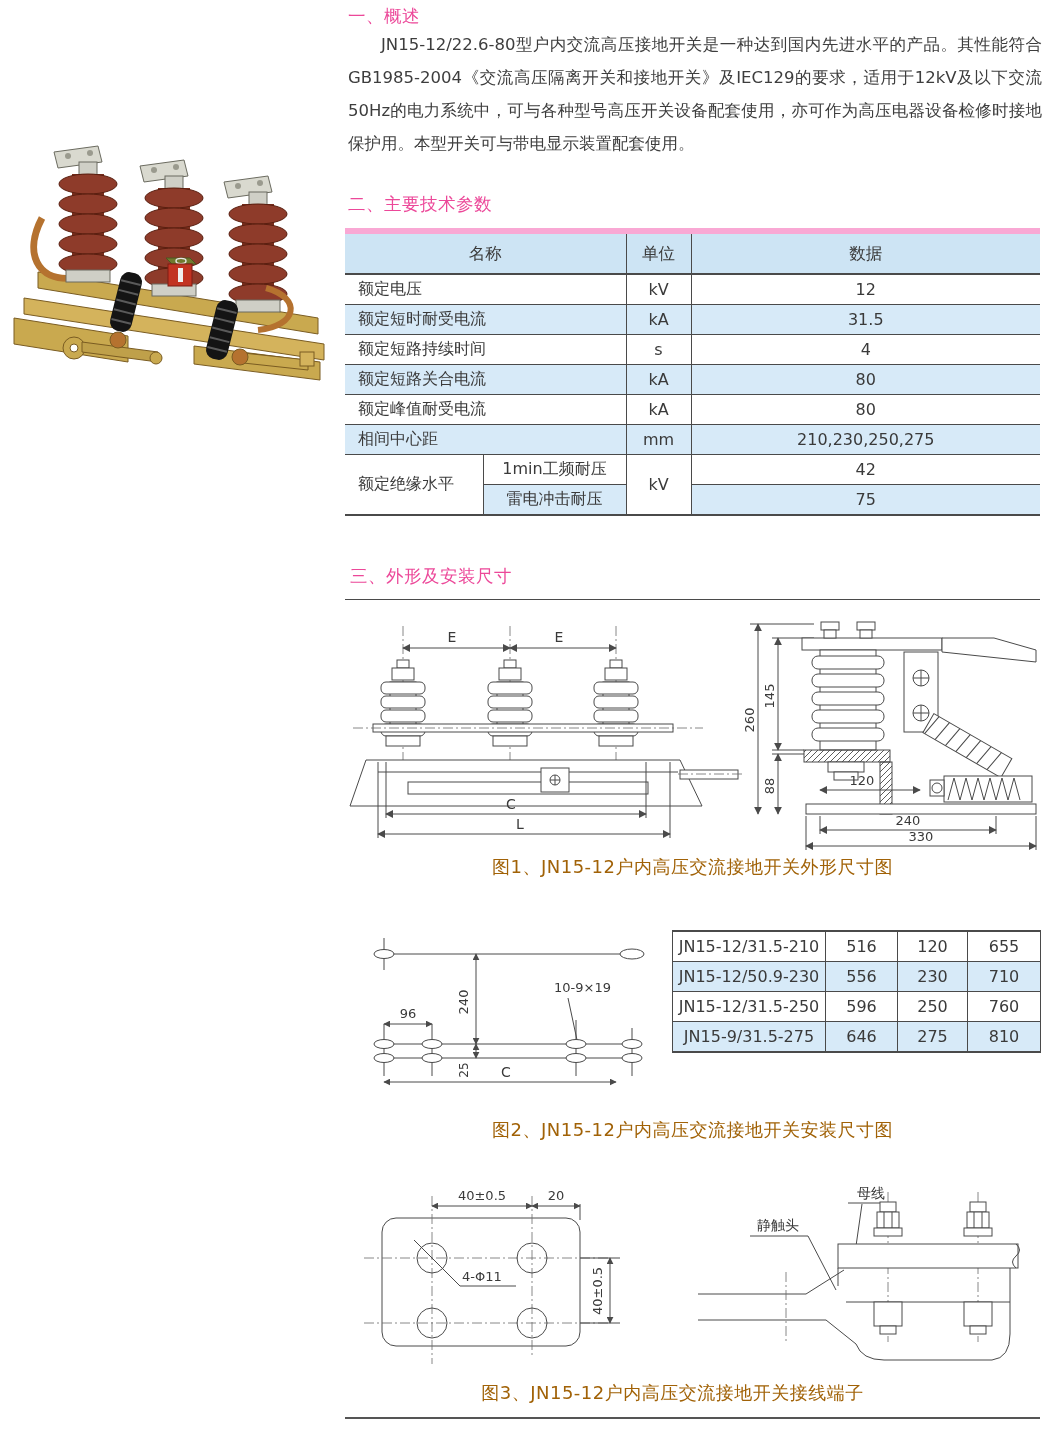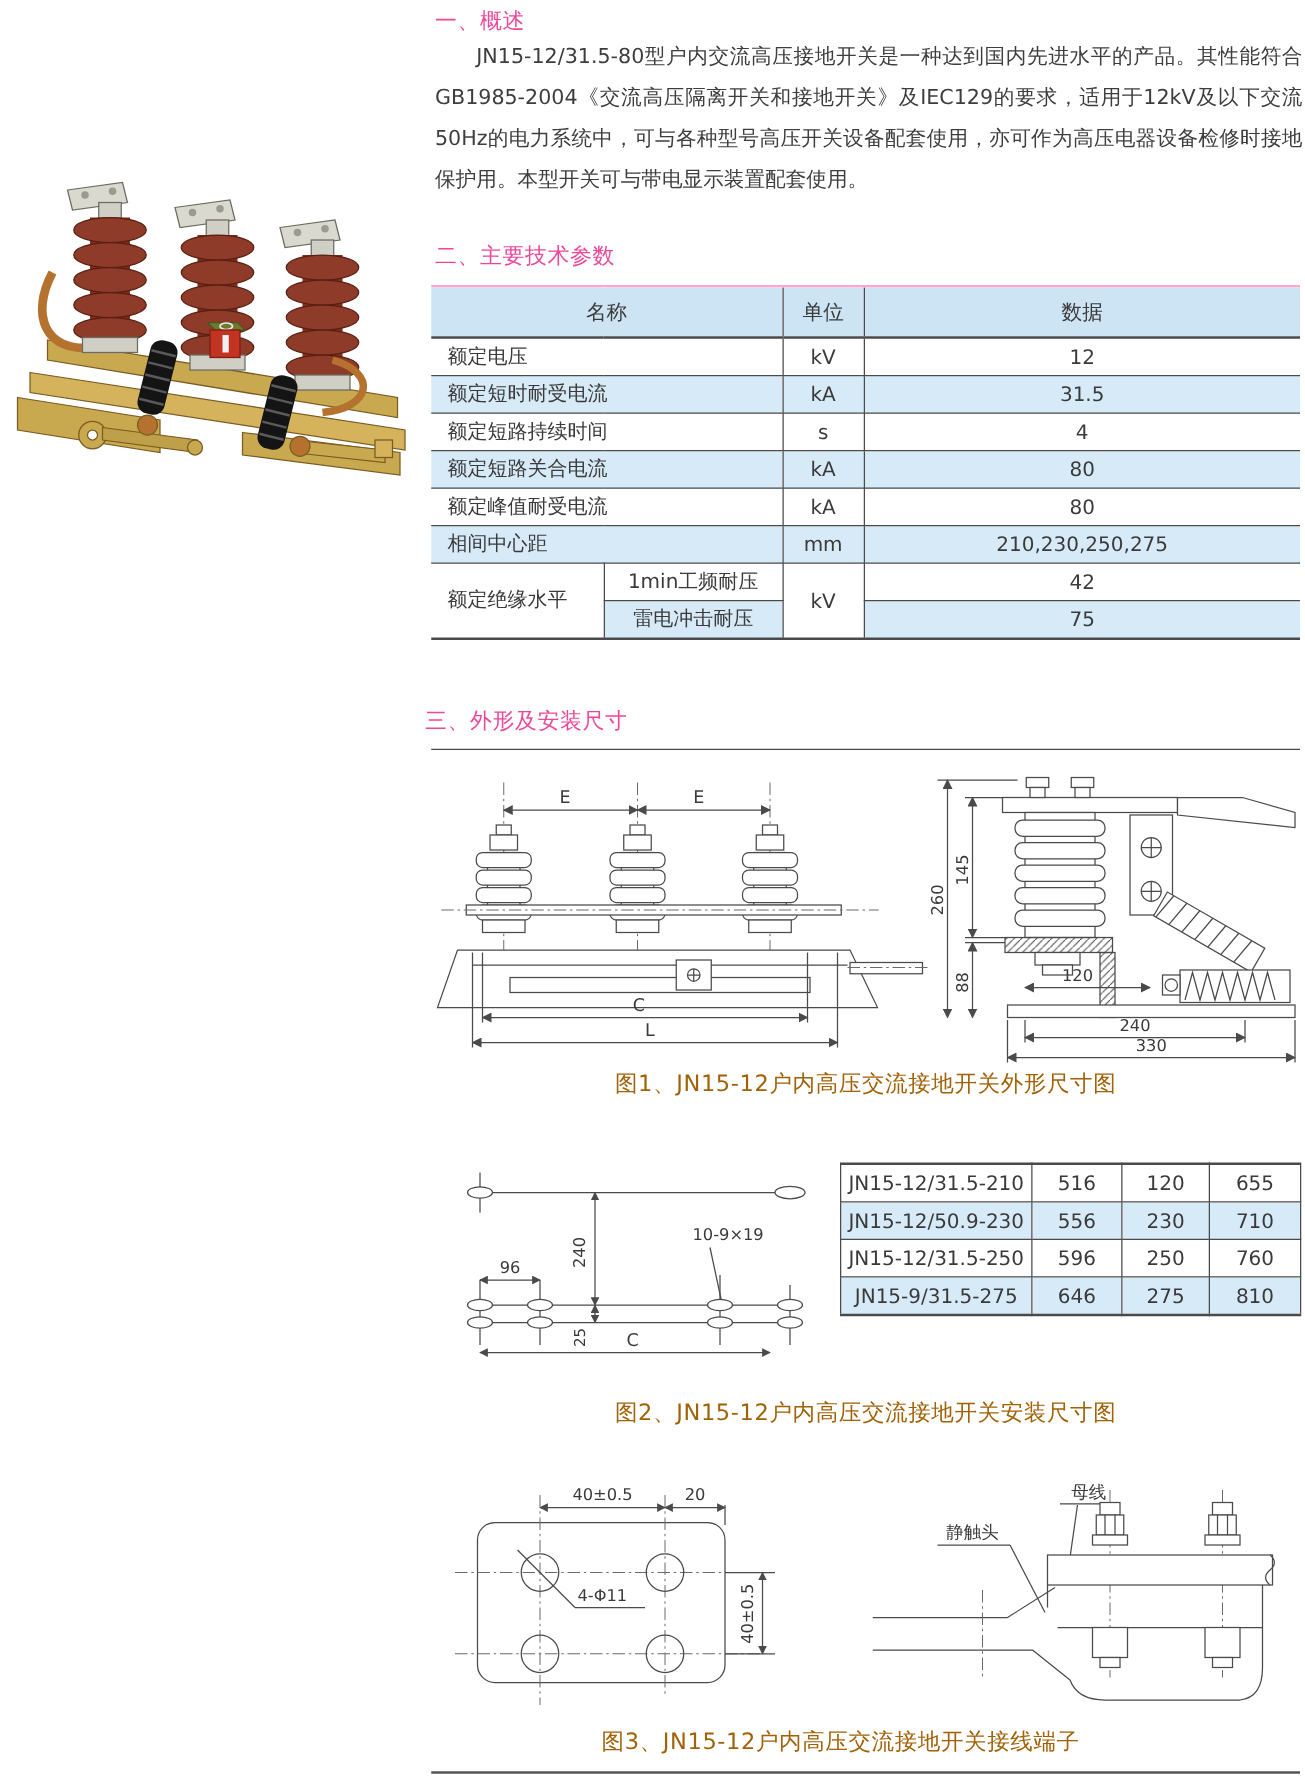--- a/index.html
+++ b/index.html
@@ -7,21 +7,21 @@
   .abs{position:absolute;}
   .sec-heading{font-size:17.5px;color:#ec4899;letter-spacing:0.5px;}
   .para{font-size:16.5px;line-height:33px;text-align:justify;text-indent:2em;color:#3d3d3d;}
   .caption{font-size:18px;text-align:center;color:#a16207;letter-spacing:0.5px;}
   .rule{border-top:1px solid #4a4a4a;height:0;}
   .rule2{border-top:2px solid #555;height:0;}
 
   table{border-collapse:collapse;table-layout:fixed;}
   td{border:1px solid #4a4a4a;font-size:16px;text-align:center;padding:0;vertical-align:middle;overflow:hidden;white-space:nowrap;}
 
-  .t1{border-top:2px solid #f9a8d4;border-bottom:2px solid #4a4a4a;}
+  .t1{border-top:6px solid #f9a8d4;border-bottom:2px solid #4a4a4a;}
   .t1 td{height:29px;}
   .t1 td:first-child{border-left:none;}
   .t1 td:last-child{border-right:none;}
   .t1 tr.head td{height:39px;background:#cde4f4;border-bottom-width:2px;font-size:16.5px;}
   .t1 tr.blue{background:#d7eaf8;}
   .t1 td.name{text-align:left;padding-left:13px;}
 
   .t2{border-top:2px solid #4a4a4a;border-bottom:2px solid #4a4a4a;}
   .t2 td{height:29px;}
   .t2 tr.head td{height:43px;background:#cde4f4;border-bottom-width:2px;font-size:16.5px;}
@@ -30,21 +30,21 @@
   svg text{fill:#3a3a3a;font-family:"DejaVu Sans",sans-serif;}
   .dim{stroke:#4a4a4a;stroke-width:1;fill:none;}
   .ln{stroke:#4a4a4a;stroke-width:1;fill:none;}
   .lnw{stroke:#4a4a4a;stroke-width:1;fill:#ffffff;}
   .cl{stroke:#6a6a6a;stroke-width:0.8;fill:none;stroke-dasharray:10 3 2 3;}
 </style>
 </head>
 <body>
 
 <div class="abs sec-heading" style="left:348px;top:4px;">一、概述</div>
-<div class="abs para" style="left:348px;top:28px;width:694px;">JN15-12/31.5-80型户内交流高压接地开关是一种达到国内先进水平的产品。其性能符合GB1985-2004《交流高压隔离开关和接地开关》及IEC129的要求，适用于12kV及以下交流50Hz的电力系统中，可与各种型号高压开关设备配套使用，亦可作为高压电器设备检修时接地保护用。本型开关可与带电显示装置配套使用。</div>
+<div class="abs para" style="left:348px;top:28px;width:694px;">JN15-12/22.6-80型户内交流高压接地开关是一种达到国内先进水平的产品。其性能符合GB1985-2004《交流高压隔离开关和接地开关》及IEC129的要求，适用于12kV及以下交流50Hz的电力系统中，可与各种型号高压开关设备配套使用，亦可作为高压电器设备检修时接地保护用。本型开关可与带电显示装置配套使用。</div>
 
 <svg class="abs" style="left:8px;top:112px;" width="325" height="272" viewBox="0 0 325 272">
   <rect width="325" height="272" fill="#ffffff"></rect>
 
   <polygon points="30,160 310,206 310,222 30,176" fill="#c9a94f" stroke="#7a5c22" stroke-width="1"></polygon>
 
   <path d="M34,106 C16,140 28,170 66,166" stroke="#b5722f" stroke-width="7" fill="none"></path>
 
   <g transform="translate(80,112)">
     <polygon points="-34,-72 10,-78 14,-62 -30,-56" fill="#d9d9cf" stroke="#6b6b60"></polygon>
@@ -174,21 +174,21 @@
     <td rowspan="2">kV</td>
     <td>42</td>
   </tr>
   <tr class="blue">
     <td>雷电冲击耐压</td>
     <td>75</td>
   </tr>
 </tbody>
   </table>
 
-<div class="abs sec-heading" style="left:340px;top:564px;">三、外形及安装尺寸</div>
+<div class="abs sec-heading" style="left:350px;top:564px;">三、外形及安装尺寸</div>
 <div class="abs rule" style="left:345px;top:599px;width:695px;"></div>
 
 <svg class="abs" style="left:348px;top:612px;" width="396" height="232" viewBox="0 0 396 232">
   <defs>
     <marker id="f1a" viewBox="0 0 10 10" refX="9" refY="5" markerWidth="8" markerHeight="8" orient="auto-start-reverse">
         <path d="M0,0 L10,5 L0,10 z" fill="#4a4a4a"></path>
       </marker>
   </defs>
   <path class="cl" d="M55,14 V148 M162,14 V148 M268,14 V148"></path>
   <line class="dim" x1="55" y1="36" x2="162" y2="36" marker-start="url(#f1a)" marker-end="url(#f1a)"></line>

